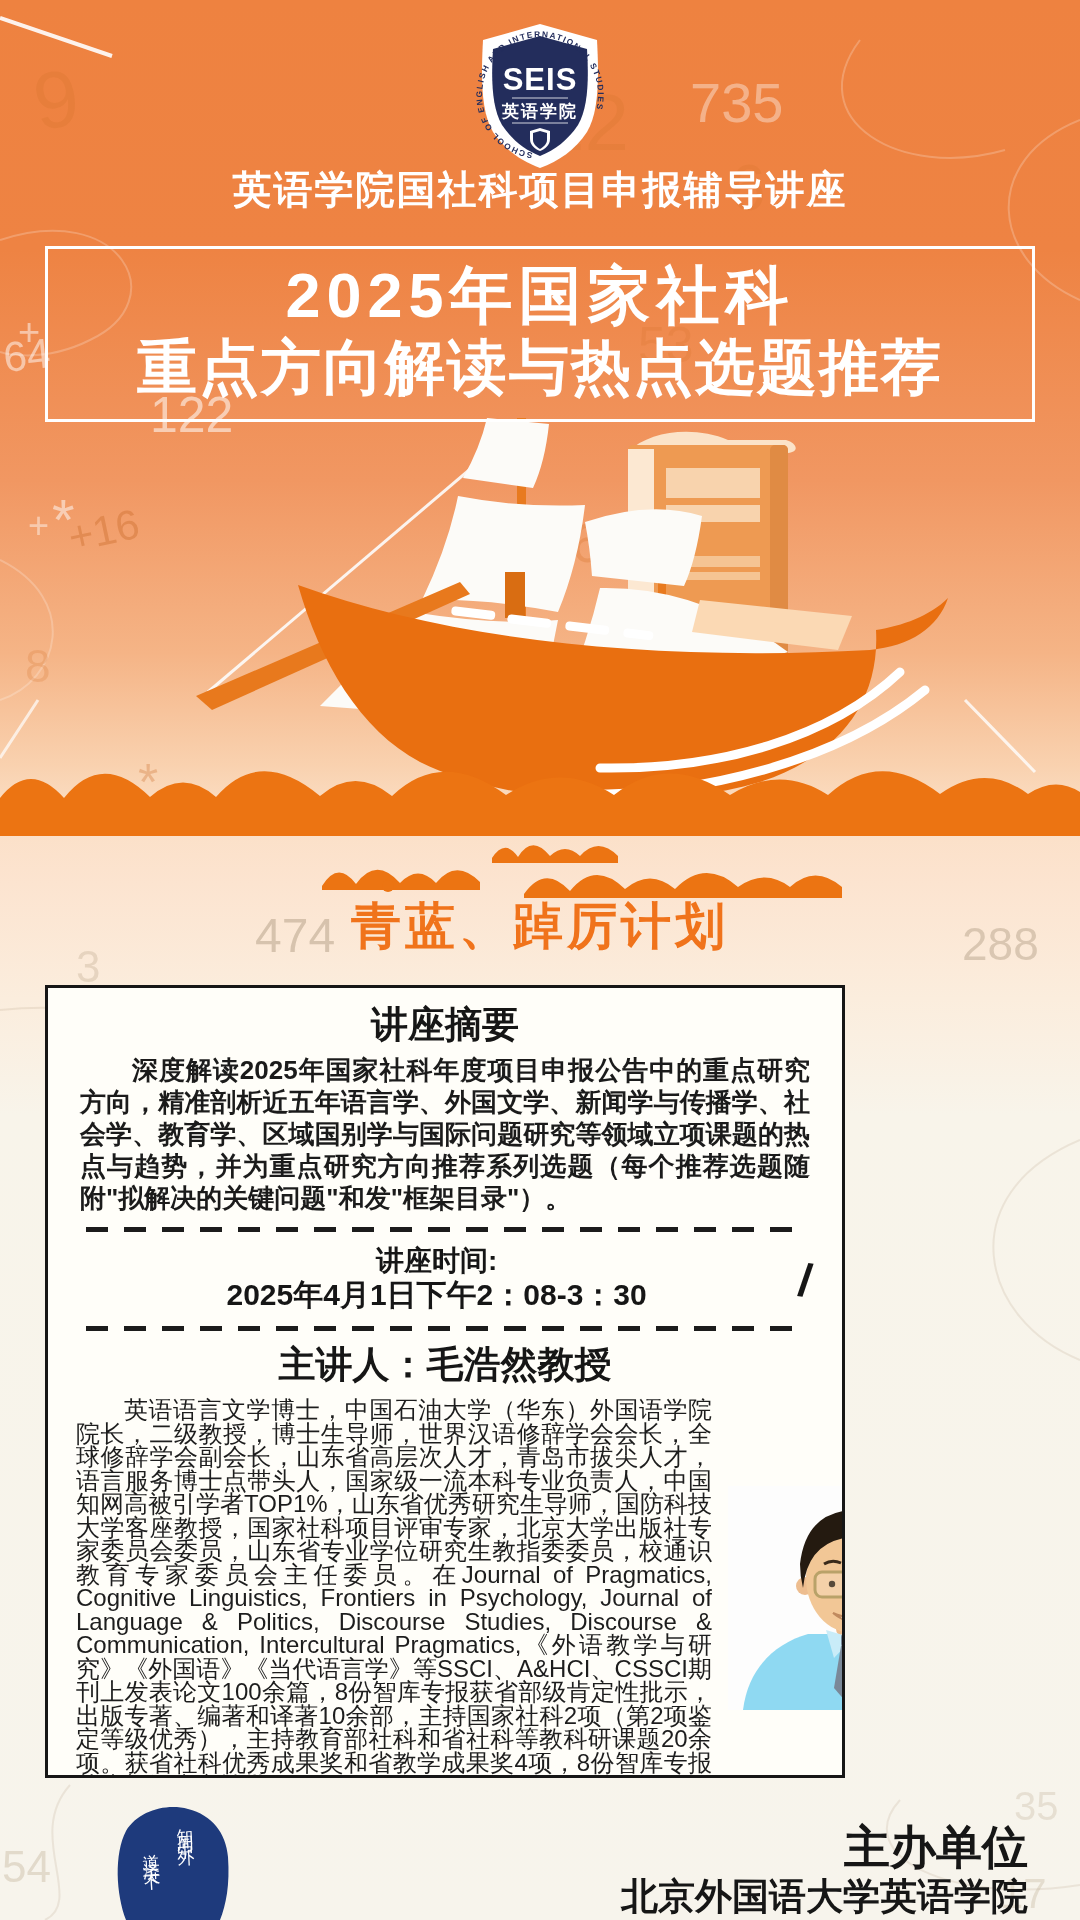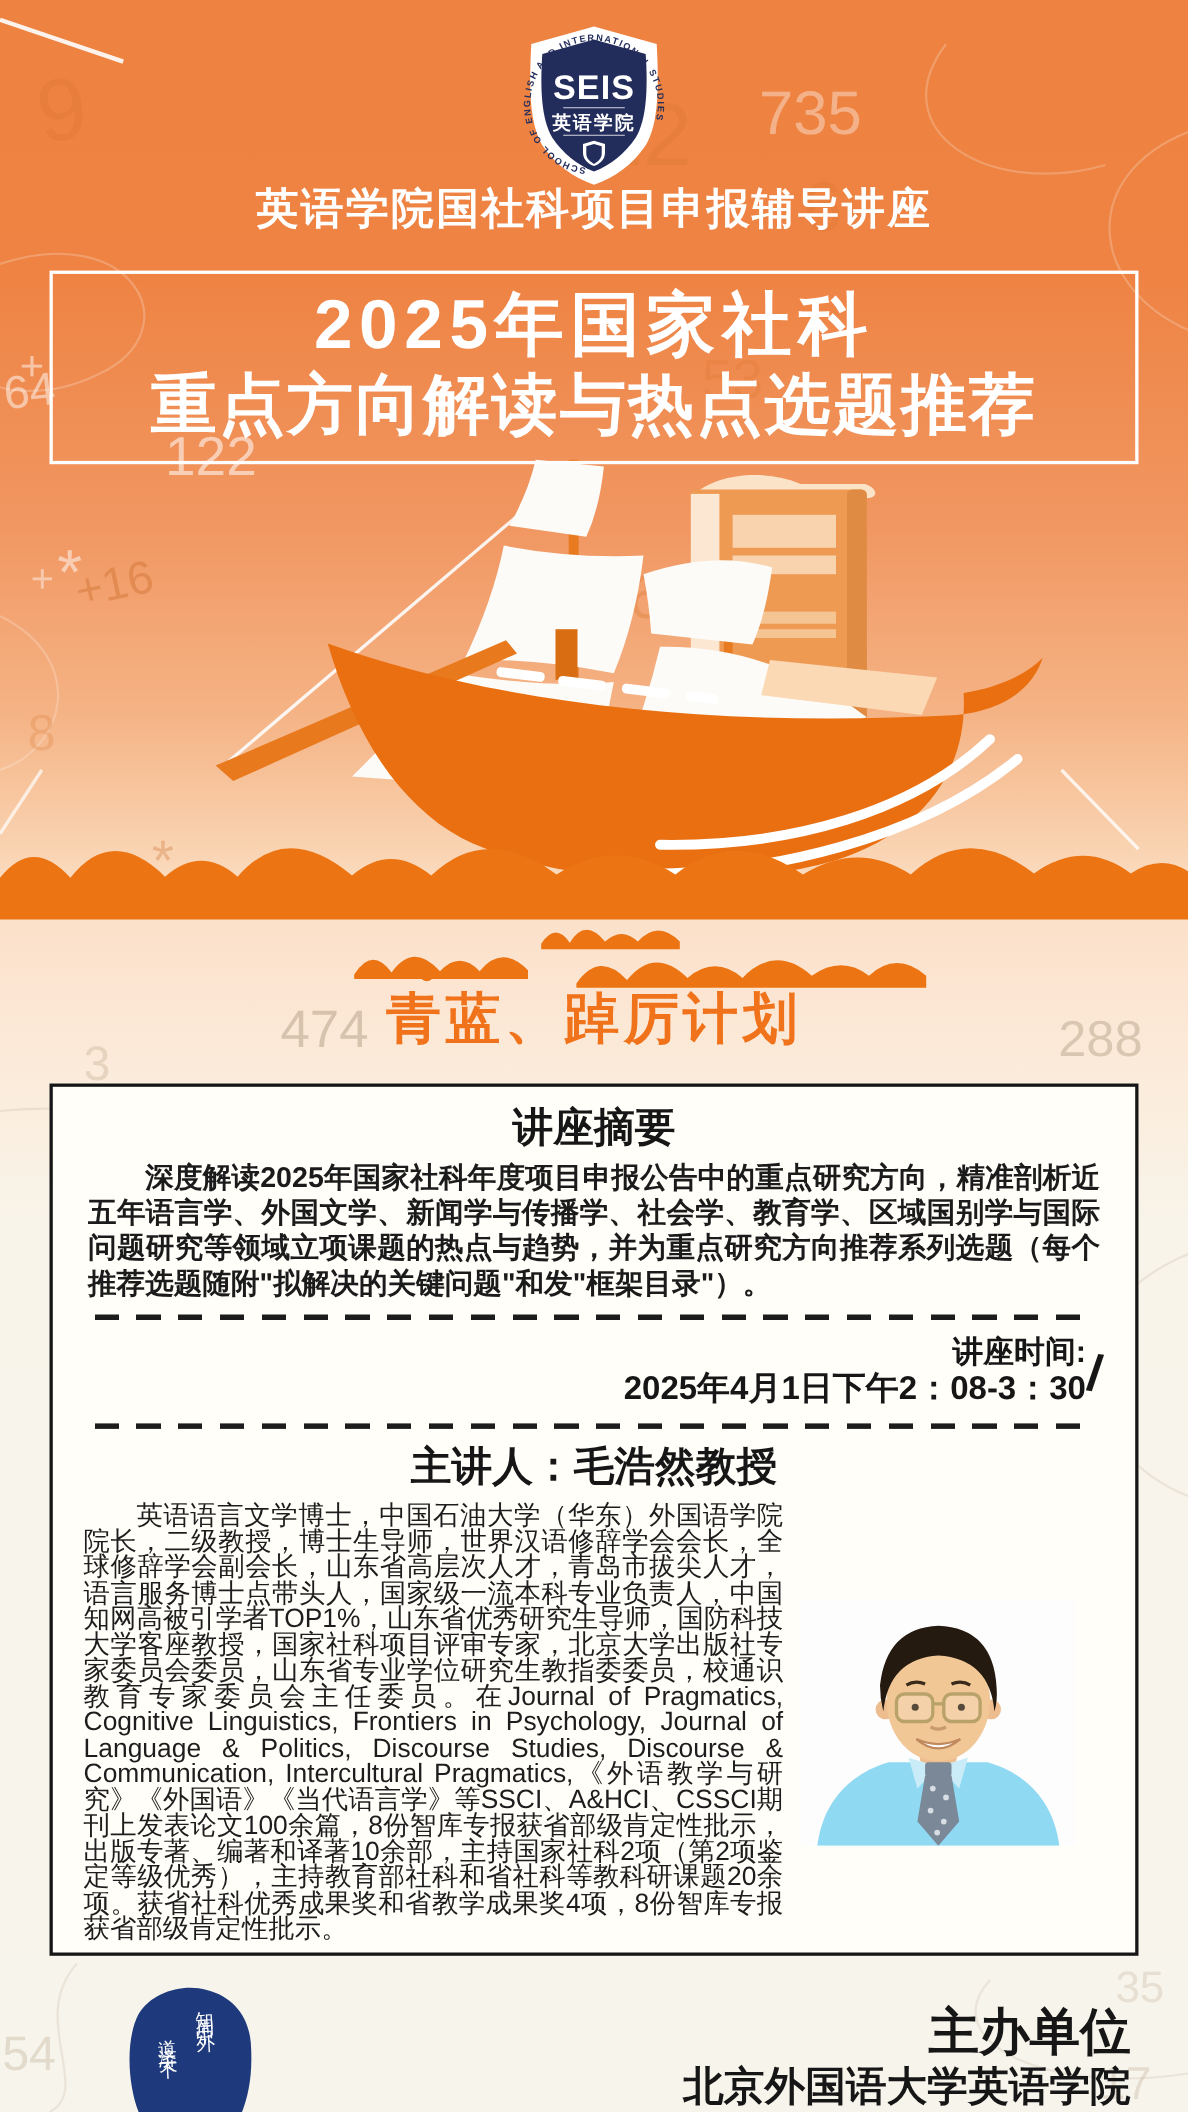--- a/index.html
+++ b/index.html
@@ -23,35 +23,35 @@
     padding:8px 0 16px;
   }
   .title-box .t1{font-size:63px;font-weight:800;letter-spacing:6px;line-height:76px;}
   .title-box .t2{font-size:60px;font-weight:800;letter-spacing:2px;line-height:70px;}
   .plan{
     position:absolute;left:0;right:0;top:893px;z-index:2;text-align:center;
     font-family:"DejaVu Serif","Liberation Serif",serif;
     color:#f0731b;font-size:50px;font-weight:700;letter-spacing:4px;
   }
   .card{
-    position:absolute;left:45px;top:985px;width:990px;height:793px;z-index:2;
+    position:absolute;left:45px;top:985px;width:800px;height:793px;z-index:2;
     box-sizing:border-box;border:3px solid #161616;background:#fffef9;
     padding:16px 28px;overflow:hidden;color:#161616;
   }
   .card-h{text-align:center;font-size:37px;font-weight:800;line-height:42px;}
   .abstract{
     margin:8px 4px 0;font-size:26px;line-height:32px;font-weight:600;
     text-align:justify;text-indent:2em;color:#1b1b1b;
   }
   .dash{
     height:5px;margin:13px 10px;
     background:repeating-linear-gradient(90deg,#1c1c1c 0 22px,transparent 22px 38px);
   }
   .sched{display:flex;align-items:flex-end;justify-content:center;}
-  .s-col{text-align:right;}
+  .s-col{text-align:center;}
   .s-col.time{flex:1.15;}
   .s-col.meet{flex:1;}
   .s-label{font-size:28px;font-weight:800;line-height:32px;}
   .s-value{font-size:30px;font-weight:800;line-height:36px;white-space:nowrap;}
   .s-slash{font-size:46px;font-weight:600;margin:0 2px 6px;transform:rotate(8deg);}
   .speaker-h{margin-top:8px;}
   .bio-row{display:flex;gap:16px;margin-top:12px;}
   .bio{
     margin:0;width:636px;min-width:636px;font-size:24px;line-height:23.5px;
     font-weight:500;text-align:justify;text-indent:2em;color:#1d1d1d;

